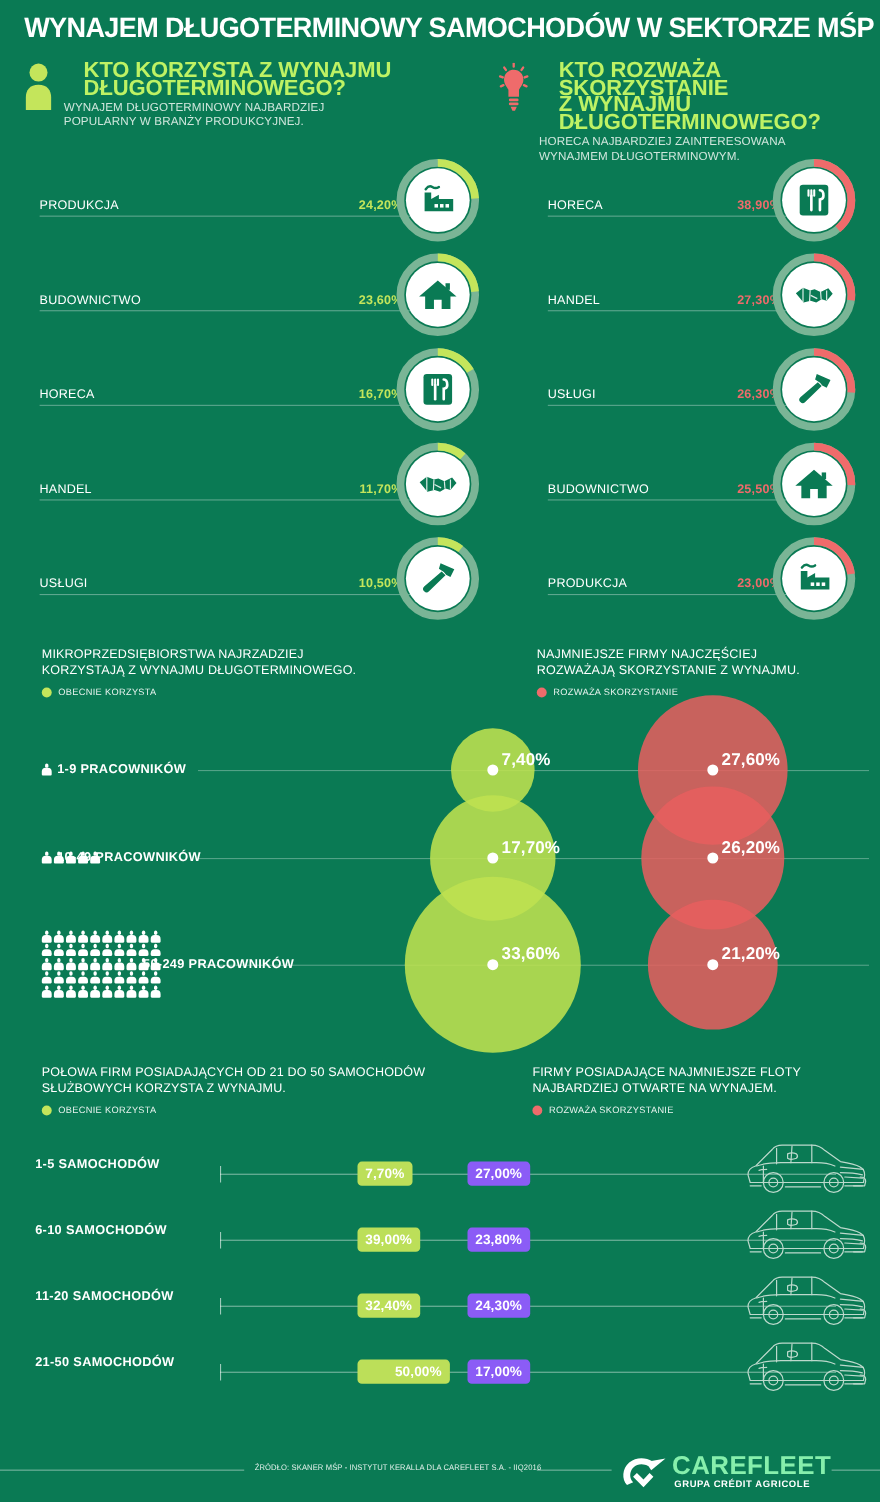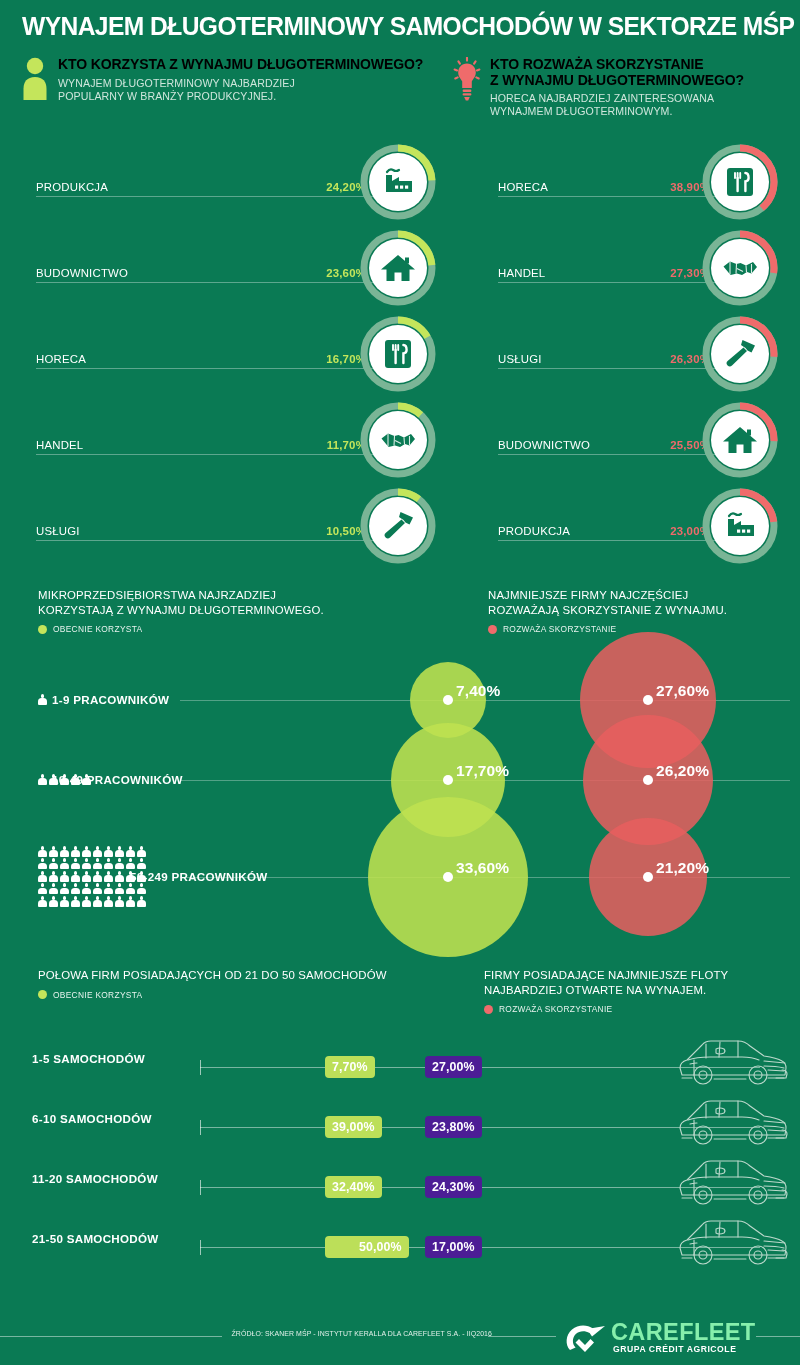--- a/index.html
+++ b/index.html
@@ -19,21 +19,21 @@
     font-stretch: condensed; transform: scaleX(0.965); transform-origin: left center;
   }
 
   .intro { position: absolute; top: 57px; }
   .intro.left  { left: 20px; width: 430px; }
   .intro.right { left: 452px; width: 340px; }
 
   .intro-icon { position: absolute; left: 0; top: 0; width: 30px; height: 46px; }
 
   .intro-head {
-    margin-left: 38px; color: #000000; font-size: 14px; font-weight: bold;
+    margin-left: 56px; color: #bef264; font-size: 20px; font-weight: bold;
     letter-spacing: -0.1px; line-height: 15.5px;
   }
   .intro-sub {
     margin-left: 38px; margin-top: 4px; color: #cfe6dc; font-size: 10.6px;
     line-height: 13.2px; letter-spacing: 0.1px;
   }
 
   
   .donut-col { position: absolute; top: 140px; }
   .donut-col.left  { left: 20px;  width: 420px; }
@@ -131,21 +131,21 @@
   .fleet-tick {
     position: absolute; left: 200px; top: 30px; width: 1.4px; height: 15px;
     background: rgba(255,255,255,0.6);
   }
   .badge {
     position: absolute; top: 26px; height: 22px; line-height: 22px; padding: 0 7px;
     border-radius: 4px; font-size: 12.4px; font-weight: bold; color: #ffffff;
     letter-spacing: 0.1px; white-space: nowrap;
   }
   .badge.green { background: #bcdf59; color: #ffffff; }
-  .badge.red   { background: #4c1d95; color: #ffffff; }
+  .badge.red   { background: #8b5cf6; color: #ffffff; }
   .car { position: absolute; right: 6px; top: 0px; width: 122px; height: 62px; }
 
   
   .footer { position: absolute; left: 0; top: 1308px; width: 800px; height: 57px; }
   .foot-line { position: absolute; top: 28px; height: 1px; background: rgba(255,255,255,0.45); }
   .foot-src {
     position: absolute; left: 225px; top: 21px; width: 260px; text-align: center;
     color: #e3f1eb; font-size: 7.3px; letter-spacing: 0.1px; white-space: nowrap;
     transform: scaleX(0.95); transform-origin: center;
   }
@@ -695,20 +695,21 @@
           <span class="pbody">
             <span class="ph"></span>
             <span class="pb"></span>
           </span>
         </div>
       </div>
     </div>
 
   <div class="cap" style="left:38px; top:968px; width:430px;">
     <div class="cap-l1">POŁOWA FIRM POSIADAJĄCYCH OD 21 DO 50 SAMOCHODÓW</div>
+    <div class="cap-l2">SŁUŻBOWYCH KORZYSTA Z WYNAJMU.</div>
     <div class="legend">
       <span class="legend-dot green"></span>
       <span>OBECNIE KORZYSTA</span>
     </div>
   </div>
   <div class="cap" style="left:484px; top:968px; width:310px;">
     <div class="cap-l1">FIRMY POSIADAJĄCE NAJMNIEJSZE FLOTY</div>
     <div class="cap-l2">NAJBARDZIEJ OTWARTE NA WYNAJEM.</div>
     <div class="legend">
       <span class="legend-dot red"></span>

